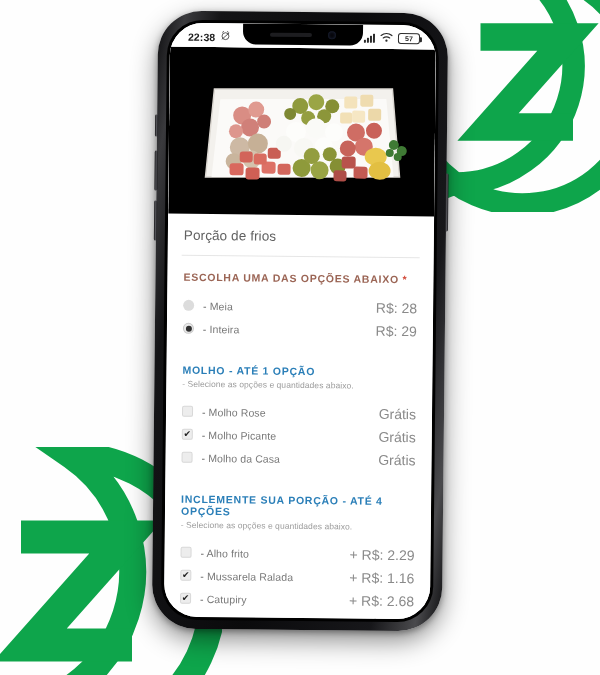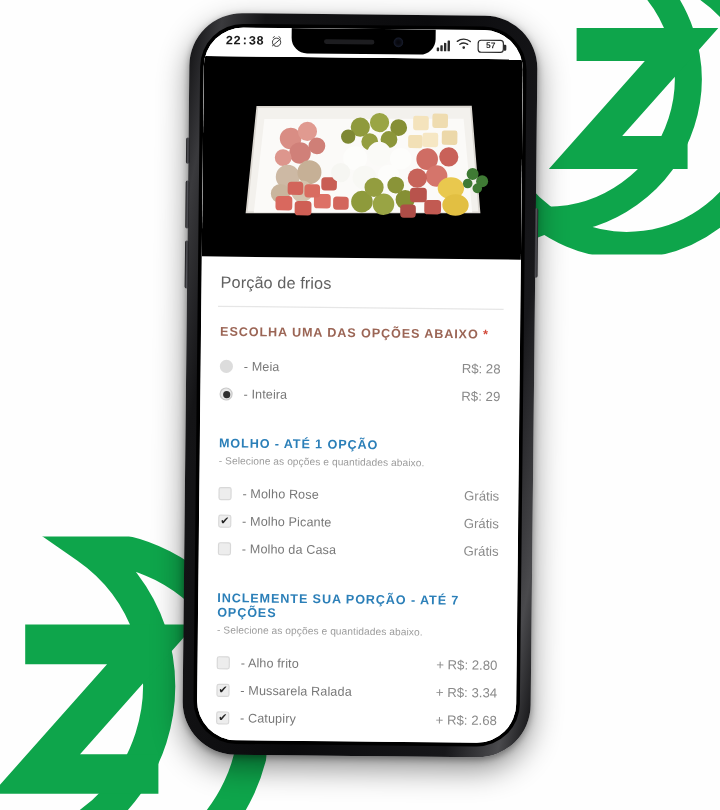--- a/index.html
+++ b/index.html
@@ -56,21 +56,21 @@
 
   
   .statusbar {
     height: 24px;
     display: flex; align-items: center; justify-content: space-between;
     padding: 2px 16px 0 18px;
     background: #ffffff;
     position: relative; z-index: 3;
     font-size: 10.5px; color: #1b1b1b; font-weight: 600;
   }
-  .sb-left { display:flex; align-items:flex-start; gap:5px;font-family:Liberation Mono, monospace; }
+  .sb-left { display:flex; align-items:flex-end; gap:5px; }
   .sb-right { display:flex; align-items:center; gap:5px; }
   .sb-time { letter-spacing: .1px; font-size: 10.5px; }
 
   .notch {
     position: absolute; left: 50%; transform: translateX(-50%);
     top: 0; width: 120px; height: 21px;
     background: #000;
     border-bottom-left-radius: 13px; border-bottom-right-radius: 13px;
     z-index: 9;
     display:flex; align-items:center; justify-content:center; gap:16px;
@@ -125,21 +125,21 @@
   }
 
   .opt-list { padding-top: 11px; }
   .opt {
     display:flex; align-items:center;
     height: 23px;
     font-size: 10.5px; color:#787878;
   }
   .opt .ctl { width: 20px; display:flex; align-items:center; }
   .opt .lbl { flex: 1; letter-spacing:.1px; }
-  .opt .price { font-size:11px; color:#8a8a8a; text-align:right; white-space:nowrap; }
+  .opt .price { font-size:14px; color:#8a8a8a; text-align:right; white-space:nowrap; }
 
   .radio {
     width: 11px; height: 11px; border-radius:50%;
     background: #dcdcdc;
     display:flex; align-items:center; justify-content:center;
   }
   .radio.on { background:#e9e9e9; border:1px solid #c9c9c9; }
   .radio.on::after { content:""; width:6px; height:6px; border-radius:50%; background:#303030; }
 
   .check {
@@ -364,36 +364,36 @@
                     <div class="ctl">
                       <span class="check"></span>
                     </div>
                     <div class="lbl">- Molho da Casa</div>
                     <div class="price">Grátis</div>
                   </div>
                 </div>
               </div>
               <div class="sec-gap"></div>
               <div class="section">
-                <div class="sec-head" style="color: rgb(43, 127, 184);"><span>INCLEMENTE SUA PORÇÃO - ATÉ 7 OPÇÕES</span></div>
+                <div class="sec-head" style="color: rgb(43, 127, 184);"><span>INCLEMENTE SUA PORÇÃO - ATÉ 4 OPÇÕES</span></div>
                 <div class="sec-sub">- Selecione as opções e quantidades abaixo.</div>
                 <div class="opt-list">
                   <div class="opt">
                     <div class="ctl">
                       <span class="check"></span>
                     </div>
                     <div class="lbl">- Alho frito</div>
-                    <div class="price">+ R$: 2.80</div>
+                    <div class="price">+ R$: 2.29</div>
                   </div>
                   <div class="opt">
                     <div class="ctl">
                       <span class="check on"></span>
                     </div>
                     <div class="lbl">- Mussarela Ralada</div>
-                    <div class="price">+ R$: 3.34</div>
+                    <div class="price">+ R$: 1.16</div>
                   </div>
                   <div class="opt">
                     <div class="ctl">
                       <span class="check on"></span>
                     </div>
                     <div class="lbl">- Catupiry</div>
                     <div class="price">+ R$: 2.68</div>
                   </div>
                   <div class="opt">
                     <div class="ctl">

